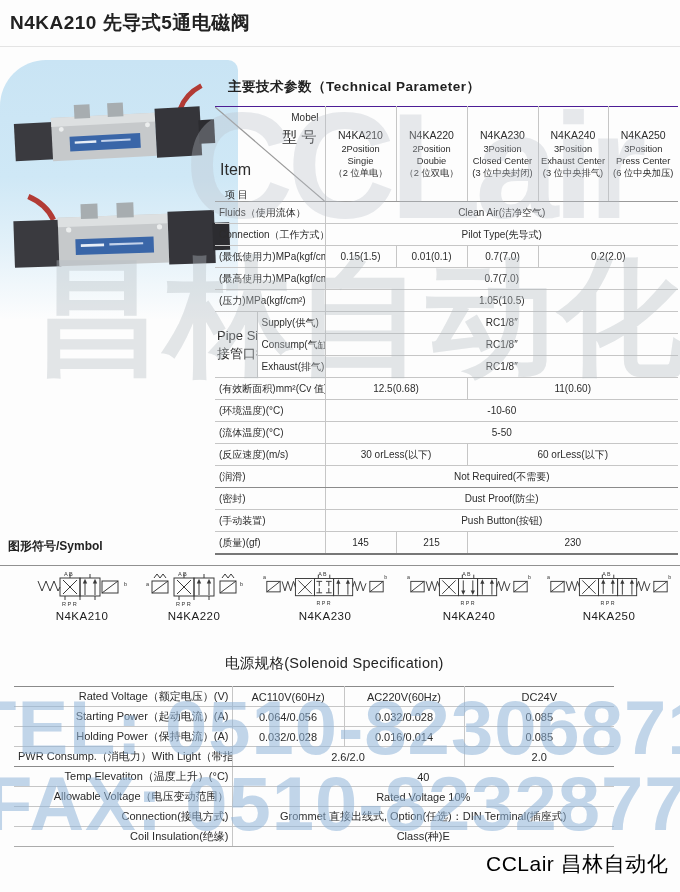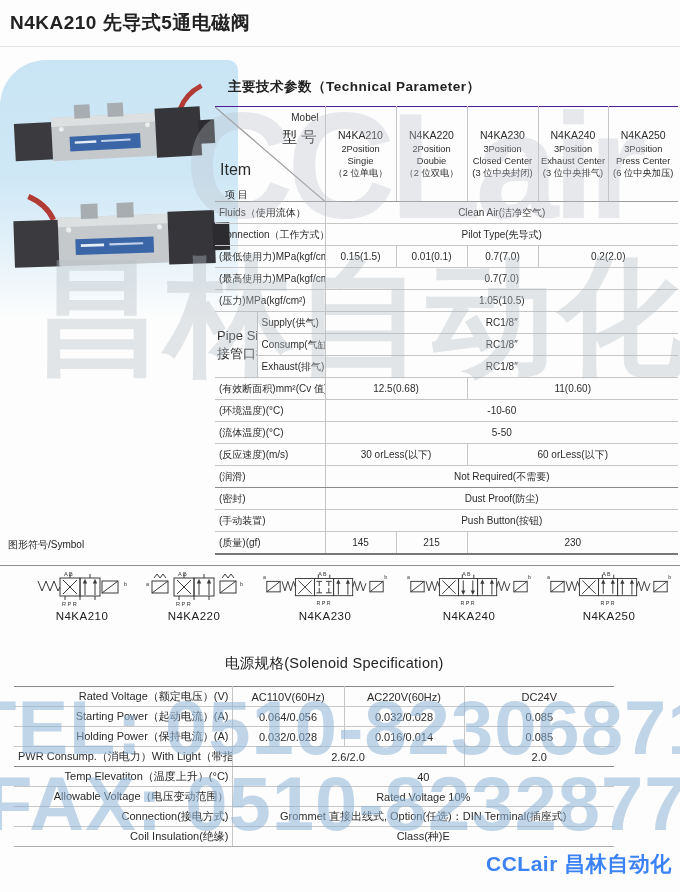--- a/index.html
+++ b/index.html
@@ -31,21 +31,21 @@
   #tech-table tr.last td{border-bottom:2px solid #777}
   td.corner{position:relative;padding:0}
   td.corner svg{position:absolute;left:0;top:0;width:100%;height:100%}
   td.corner .c-tr{position:absolute;right:6px;top:4px;font-size:10px;text-align:right}
   td.corner .c-tr2{position:absolute;right:8px;top:20px;font-size:15px}
   td.corner .c-bl{position:absolute;left:5px;bottom:20px;font-size:16px}
   td.corner .c-bl2{position:absolute;left:10px;bottom:0;font-size:10px}
   td.pipelbl{font-size:13px;line-height:1.35;white-space:normal}
 
   
-  #sym-heading{left:8px;top:538px;font-size:10px;font-weight:normal;z-index:10}
+  #sym-heading{left:8px;top:538px;font-size:12px;font-weight:bold;z-index:10}
   #sym-line{left:0;top:565px;width:680px;height:1px;background:#919191;z-index:10}
   .symbol{top:570px;z-index:10;text-align:center}
   .symbol svg{display:block;margin:0 auto}
   .symbol .sym-label{font-size:11.5px;color:#1c1c1c;margin-top:2px;letter-spacing:.5px}
   .s1{left:22px;width:120px}.s2{left:134px;width:120px}.s3{left:260px;width:130px}
   .s4{left:404px;width:130px}.s5{left:544px;width:130px}
   .sym-stroke{stroke:#3a3a3a;stroke-width:1;fill:none}
   .sym-fill{fill:#3a3a3a}
   .sym-txt{font-size:5.6px;fill:#333;font-family:"Liberation Sans",sans-serif}
 
@@ -59,21 +59,21 @@
   #spec-table tr.thick td{border-bottom:1.6px solid #8a8a8a}
   #spec-table tr:last-child td{border-bottom:1px solid #ababab}
 
   
   .wm{pointer-events:none;z-index:40;white-space:nowrap;font-weight:bold}
   #wm-cclair{left:185px;top:80px;font-size:150px;letter-spacing:-6px;color:rgba(184,192,199,.33)}
   #wm-cn{left:34px;top:232px;font-size:128px;letter-spacing:3px;color:rgba(181,188,195,.38)}
   #wm-tel{left:-30px;top:684px;font-size:76px;letter-spacing:1px;color:rgba(143,180,216,.55)}
   #wm-fax{left:-14px;top:760px;font-size:76px;letter-spacing:1px;color:rgba(143,180,216,.55)}
 
-  #footer-brand{left:486px;top:850px;font-size:21px;font-weight:bold;color:#3b82f6;z-index:45;letter-spacing:.5px}
+  #footer-brand{left:486px;top:850px;font-size:21px;font-weight:normal;color:#000000;z-index:45;letter-spacing:.5px}
 </style>
 </head>
 <body>
 
 <div class="abs" id="page-title">N4KA210 先导式5通电磁阀</div>
 <div class="abs" id="title-line"></div>
 
 <div class="abs" id="photo"></div>
 <div class="abs valve" id="valve1">
   <svg viewBox="0 0 210 80" width="206" height="84">

